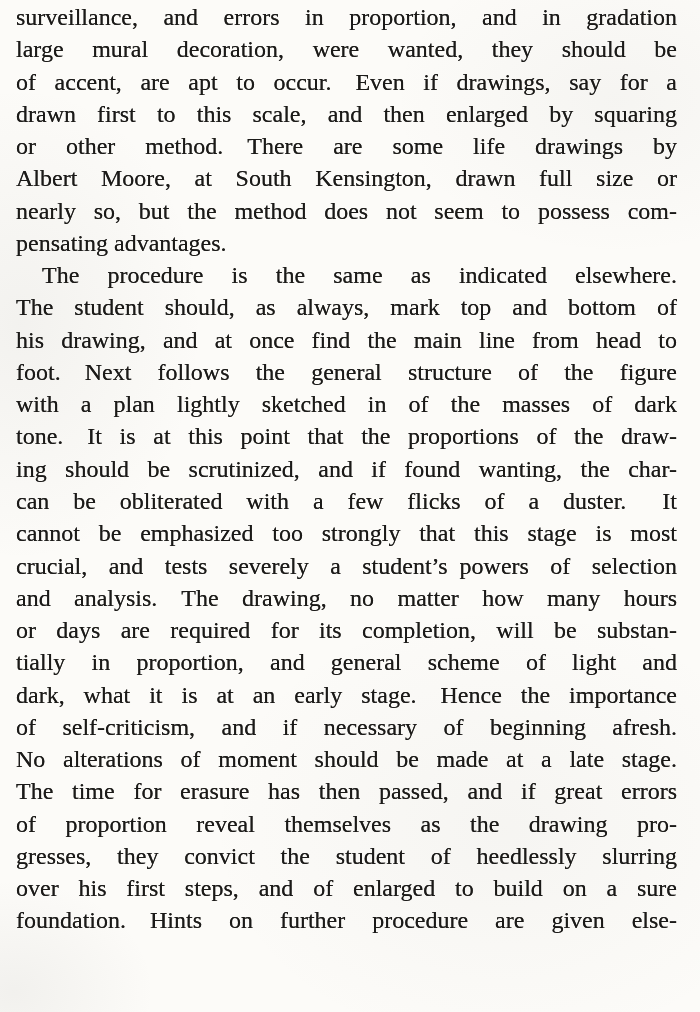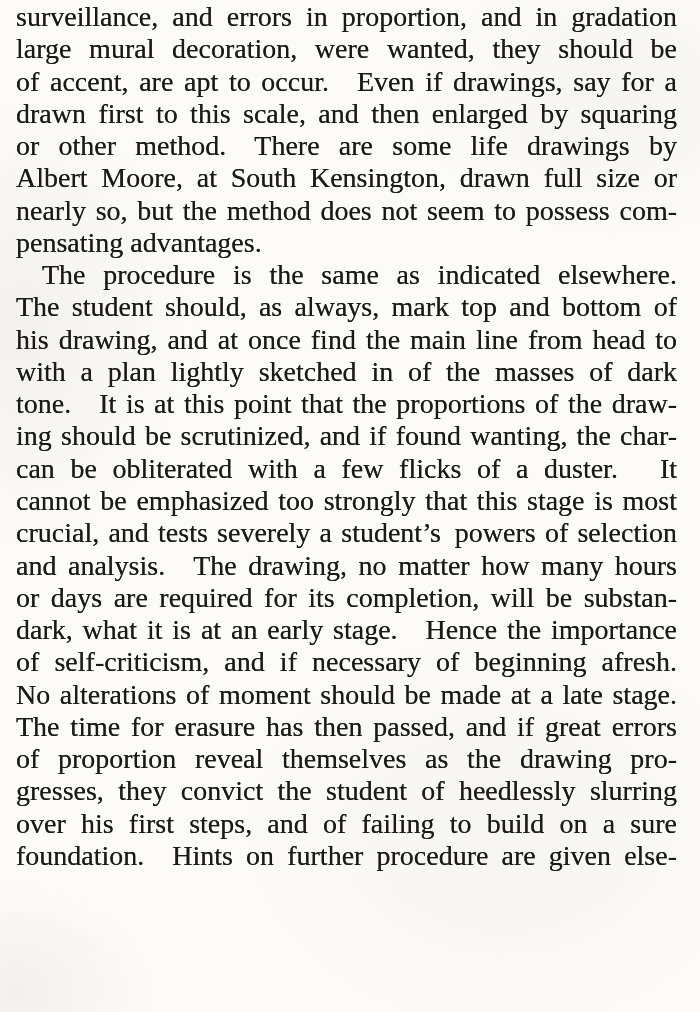--- a/index.html
+++ b/index.html
@@ -22,21 +22,21 @@
     box-sizing: border-box;
     width: 700px;
     height: 1012px;
     padding: 1px 23px 0 16px;
     overflow: hidden;
   }
   .paragraph {
     margin: 0;
   }
   .line {
-    font-size: 28px;
+    font-size: 24px;
     line-height: 32.27px;
     height: 32.27px;
     color: #1b1a18;
     text-align: justify;
     text-align-last: justify;
     text-shadow: 0 0 0.6px rgba(25, 24, 22, 0.8);
     overflow: hidden;
     white-space: nowrap;
   }
   .line.last {
@@ -58,31 +58,33 @@
         <div class="line">drawn first to this scale, and then enlarged by squaring</div>
         <div class="line">or other method. There are some life drawings by</div>
         <div class="line">Albert Moore, at South Kensington, drawn full size or</div>
         <div class="line">nearly so, but the method does not seem to possess com-</div>
         <div class="line last">pensating advantages.</div>
       </div>
       <div class="paragraph">
         <div class="line indent">The procedure is the same as indicated elsewhere.</div>
         <div class="line">The student should, as always, mark top and bottom of</div>
         <div class="line">his drawing, and at once find the main line from head to</div>
+        <div class="line">foot. Next follows the general structure of the figure</div>
         <div class="line">with a plan lightly sketched in of the masses of dark</div>
         <div class="line">tone. It is at this point that the proportions of the draw-</div>
         <div class="line">ing should be scrutinized, and if found wanting, the char-</div>
         <div class="line">can be obliterated with a few flicks of a duster.  It</div>
         <div class="line">cannot be emphasized too strongly that this stage is most</div>
         <div class="line">crucial, and tests severely a student’s powers of selection</div>
         <div class="line">and analysis. The drawing, no matter how many hours</div>
         <div class="line">or days are required for its completion, will be substan-</div>
+        <div class="line">tially in proportion, and general scheme of light and</div>
         <div class="line">dark, what it is at an early stage. Hence the importance</div>
         <div class="line">of self-criticism, and if necessary of beginning afresh.</div>
         <div class="line">No alterations of moment should be made at a late stage.</div>
         <div class="line">The time for erasure has then passed, and if great errors</div>
         <div class="line">of proportion reveal themselves as the drawing pro-</div>
         <div class="line">gresses, they convict the student of heedlessly slurring</div>
-        <div class="line">over his first steps, and of failing to build on a sure</div>
+        <div class="line">over his first steps, and of enlarged to build on a sure</div>
         <div class="line">foundation. Hints on further procedure are given else-</div>
       </div>
     </div>
 </div>
 
 </body></html>

